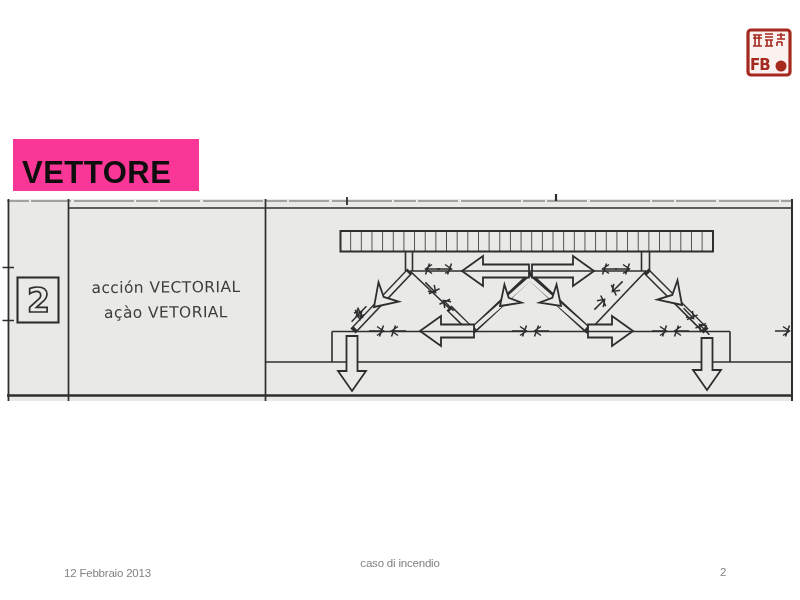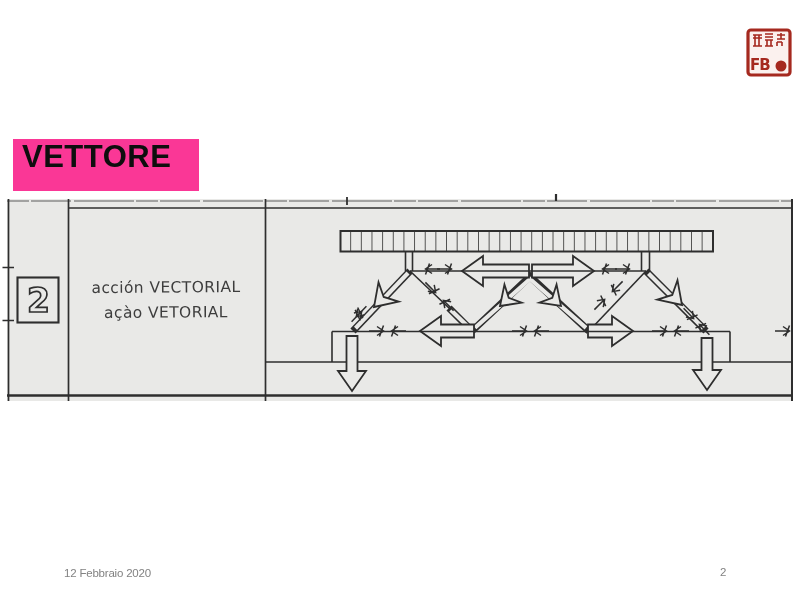--- a/index.html
+++ b/index.html
@@ -1,19 +1,19 @@
 <!DOCTYPE html>
 <html><head>
 <meta charset="utf-8">
 <style>
   html,body{margin:0;padding:0;background:#ffffff;}
   body{position:relative;width:800px;height:600px;overflow:hidden;
        font-family:"Liberation Sans",sans-serif;}
   .title-box{position:absolute;left:13px;top:139px;width:186px;height:52px;
-             display:flex;align-items:flex-start;}
+             display:flex;align-items:flex-end;}
   .title-box span{font-size:31px;font-weight:bold;color:#0e0e0e;
                   letter-spacing:.5px;padding-left:9px;
                   font-family:"Liberation Sans",sans-serif;}
   .sketch-svg{position:absolute;left:0;top:0;width:800px;height:600px;}
   .stamp-svg{position:absolute;left:746px;top:28px;width:47px;height:50px;}
   .footer{position:absolute;left:0;top:0;width:800px;height:600px;
           font-size:11.5px;letter-spacing:-.2px;}
   .footer-date{position:absolute;left:64px;top:567px;}
   .footer-center{position:absolute;left:250px;top:556px;width:300px;
                  text-align:center;line-height:15.5px;}
@@ -145,17 +145,18 @@
   <g fill="none" stroke-width="1.6" stroke="#a5291f">
     <path d="M7,7 h9 M7,10 h9 M9,7 v11 M13,7 v11 M7,18 h9"></path>
     <path d="M19,6 h8 M19,9 h8 M19,12 h8 M21,12 v6 M25,12 v6 M19,18 h8"></path>
     <path d="M31,7 h8 M35,5 v6 M31,11 h8 M31,14 h5 M31,14 v4 M36,14 v4"></path>
   </g>
   <text x="4" y="42" font-size="15" font-weight="bold" letter-spacing="-1" font-family="DejaVu Sans, sans-serif" stroke="none" fill="#a5291f">FB</text>
   <circle cx="35" cy="38" r="5.5" stroke="none" fill="#a5291f"></circle>
 </svg>
 
 <div class="footer" style="color: rgb(130, 130, 130);">
-  <div class="footer-date">12 Febbraio 2020</div>
+  <div class="footer-date">12 Febbraio 2013</div>
   <div class="footer-center">
+    <div>caso di incendio</div>
   </div>
   <div class="footer-page">2</div>
 </div>
 
 </body></html>

